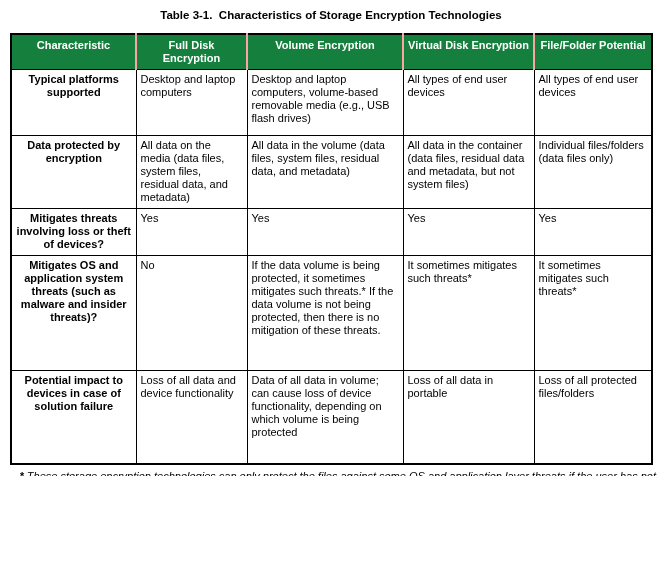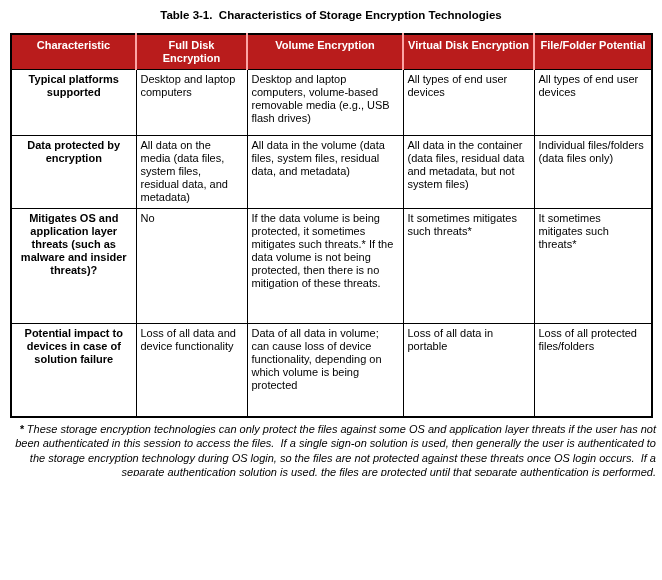--- a/index.html
+++ b/index.html
@@ -36,21 +36,21 @@
   .enc-table th, .enc-table td {
     border: 1px solid #000000;
     vertical-align: top;
     font-size: 11px;
     line-height: 13px;
     padding: 3px 4px 4px 4px;
     white-space: pre-wrap;
     overflow: hidden;
   }
   .enc-table th {
-    background: #b91c1c;
+    background: #15803d;
     color: #ffffff;
     font-weight: bold;
     text-align: center;
     padding: 4px 2px;
   }
   .enc-table th + th {
     border-left: 2px solid #fca5a5;
   }
   .enc-table td.rowlabel {
     font-weight: bold;
@@ -110,22 +110,29 @@
         <td>All types of end user devices</td>
         <td>All types of end user devices</td>
       </tr>
       <tr class="r2">
         <td class="rowlabel">Data protected by encryption</td>
         <td>All data on the media (data files, system files, residual data, and metadata)</td>
         <td>All data in the volume (data files, system files, residual data, and metadata)</td>
         <td>All data in the container (data files, residual data and metadata, but not system files)</td>
         <td>Individual files/folders (data files only)</td>
       </tr>
+      <tr class="r3">
+        <td class="rowlabel">Mitigates threats involving loss or theft of devices?</td>
+        <td>Yes</td>
+        <td>Yes</td>
+        <td>Yes</td>
+        <td>Yes</td>
+      </tr>
       <tr class="r4">
-        <td class="rowlabel">Mitigates OS and application layer threats (such as malware and insider threats)?</td>
+        <td class="rowlabel">Mitigates OS and application system threats (such as malware and insider threats)?</td>
         <td>No</td>
         <td>If the data volume is being protected, it sometimes mitigates such threats.* If the data volume is not being protected, then there is no mitigation of these threats.</td>
         <td>It sometimes mitigates such threats*</td>
         <td>It sometimes mitigates such threats*</td>
       </tr>
       <tr class="r5">
         <td class="rowlabel">Potential impact to devices in case of solution failure</td>
         <td>Loss of all data and device functionality</td>
         <td>Data of all data in volume; can cause loss of device functionality, depending on which volume is being protected</td>
         <td>Loss of all data in portable</td>

